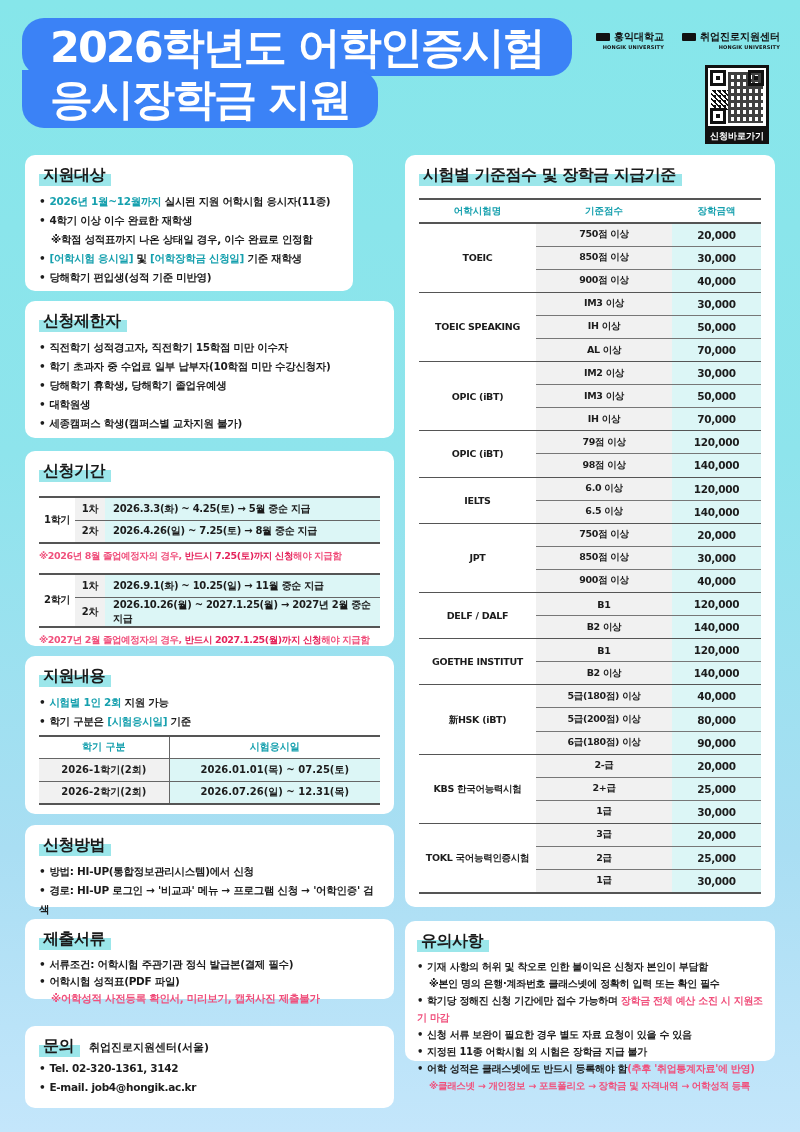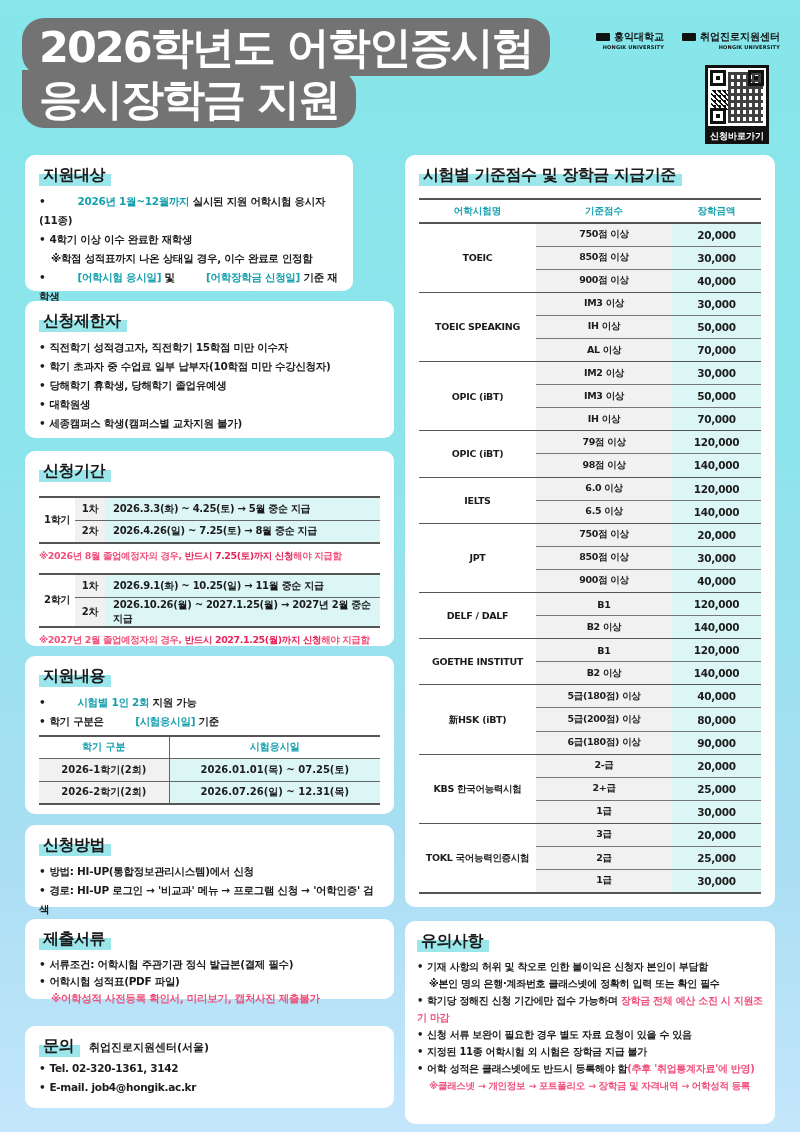--- a/index.html
+++ b/index.html
@@ -4,23 +4,23 @@
 <style>
   * { box-sizing: border-box; margin: 0; padding: 0; }
   body {
     width: 800px; height: 1132px; overflow: hidden;
     font-family: "DejaVu Sans", "Liberation Sans", sans-serif;
     background: linear-gradient(180deg, #86e6ea 0%, #8ee4ec 40%, #a9def3 75%, #c4e6fb 100%);
     position: relative; color: #1c1c1c;
   }
   .title-wrap { position: absolute; left: 22px; top: 18px; }
   .title-line {
-    display: inline-block; background: #737373; color: #fff; font-weight: bold;
+    display: inline-block; background: #3b82f6; color: #fff; font-weight: bold;
     font-size: 43px; letter-spacing: -2px; line-height: 50px;
-    padding: 4px 17px; border-radius: 22px;
+    padding: 4px 28px; border-radius: 22px;
   }
   .title-line.l2 { margin-top: -6px; border-radius: 0 22px 22px 22px; }
   .logos { position: absolute; right: 20px; top: 30px; display: flex; gap: 18px; }
   .logo { text-align: right; }
   .logo .top { font-size: 10px; font-weight: bold; color: #111; display: flex; align-items: center; gap: 4px; justify-content: flex-end; }
   .logo .mark { width: 14px; height: 8px; background: #111; border-radius: 1px; display: inline-block; }
   .logo .sub { font-size: 5px; font-weight: bold; color: #111; letter-spacing: 0.2px; }
   .qr { position: absolute; left: 705px; top: 65px; width: 64px; height: 80px; }
   .qr-box { width: 64px; height: 64px; background: #fff; border: 3px solid #111; position: relative; overflow: hidden; }
   .qr-box .finder { position: absolute; width: 16px; height: 16px; border: 3px solid #111; background: #fff; }
@@ -38,21 +38,21 @@
   .qr-label { background: #111; color: #fff; font-size: 9px; font-weight: bold; text-align: center; padding: 1px 0; width: 64px; }
 
   .card { position: absolute; background: #fff; border-radius: 10px; padding: 10px 14px; }
   .card-title {
     display: inline-block; font-size: 16px; font-weight: bold; letter-spacing: -0.5px; color: #1a1a1a;
     background: linear-gradient(180deg, transparent 45%, #9be6ea 45%); padding: 0 6px 0 4px; margin-bottom: 6px;
   }
   .list { list-style: none; }
   .list li { font-size: 10.5px; font-weight: bold; line-height: 19px; letter-spacing: -0.3px; }
   .list li .b { margin-right: 4px; }
-  .teal { color: #16a0ae; margin-left: 28px; }
+  .teal { color: #16a0ae; }
   .pink { color: #f0507c; }
   .pinkbold { color: #e4235b; }
   .note { font-size: 10.5px; font-weight: bold; line-height: 19px; padding-left: 12px; letter-spacing: -0.3px; }
 
   table { border-collapse: collapse; width: 100%; }
   .period td { font-size: 10px; font-weight: bold; height: 23px; letter-spacing: -0.3px; }
   .period { border-top: 2px solid #555; border-bottom: 2px solid #555; }
   .period td.sem { width: 36px; text-align: center; background: #fff; }
   .period td.rnd { width: 30px; text-align: center; background: #f1f1f1; }
   .period td.dt { background: #dcf6f6; padding-left: 8px; }
@@ -354,21 +354,21 @@
           <td class="amt">25,000</td>
         </tr>
         <tr class="sub">
           <td class="crit">1급</td>
           <td class="amt">30,000</td>
         </tr>
       </tbody>
   </table>
 </div>
 
-<div class="card" style="left:405px;top:921px;width:370px;height:203px;padding:10px 12px;">
+<div class="card" style="left:405px;top:921px;width:370px;height:140px;padding:10px 12px;">
   <div class="card-title">유의사항</div>
   <ul class="list">
     <li style="font-size:10px;line-height:17px;"><span class="b">•</span><span>기재 사항의 허위 및 착오로 인한 불이익은 신청자 본인이 부담함</span></li>
     <li class="note" style="font-size:10px;line-height:17px;">※본인 명의 은행·계좌번호 클래스넷에 정확히 입력 또는 확인 필수</li>
     <li style="font-size:10px;line-height:17px;"><span class="b">•</span><span>학기당 정해진 신청 기간에만 접수 가능하며 </span><span class="pink">장학금 전체 예산 소진 시 지원조기 마감</span></li>
     <li style="font-size:10px;line-height:17px;"><span class="b">•</span><span>신청 서류 보완이 필요한 경우 별도 자료 요청이 있을 수 있음</span></li>
     <li style="font-size:10px;line-height:17px;"><span class="b">•</span><span>지정된 11종 어학시험 외 시험은 장학금 지급 불가</span></li>
     <li style="font-size:10px;line-height:17px;"><span class="b">•</span><span>어학 성적은 클래스넷에도 반드시 등록해야 함</span><span class="pink">(추후 '취업통계자료'에 반영)</span></li>
     <li class="note pink" style="font-size:9.5px;line-height:17px;">※클래스넷 → 개인정보 → 포트폴리오 → 장학금 및 자격내역 → 어학성적 등록</li>
   </ul>

